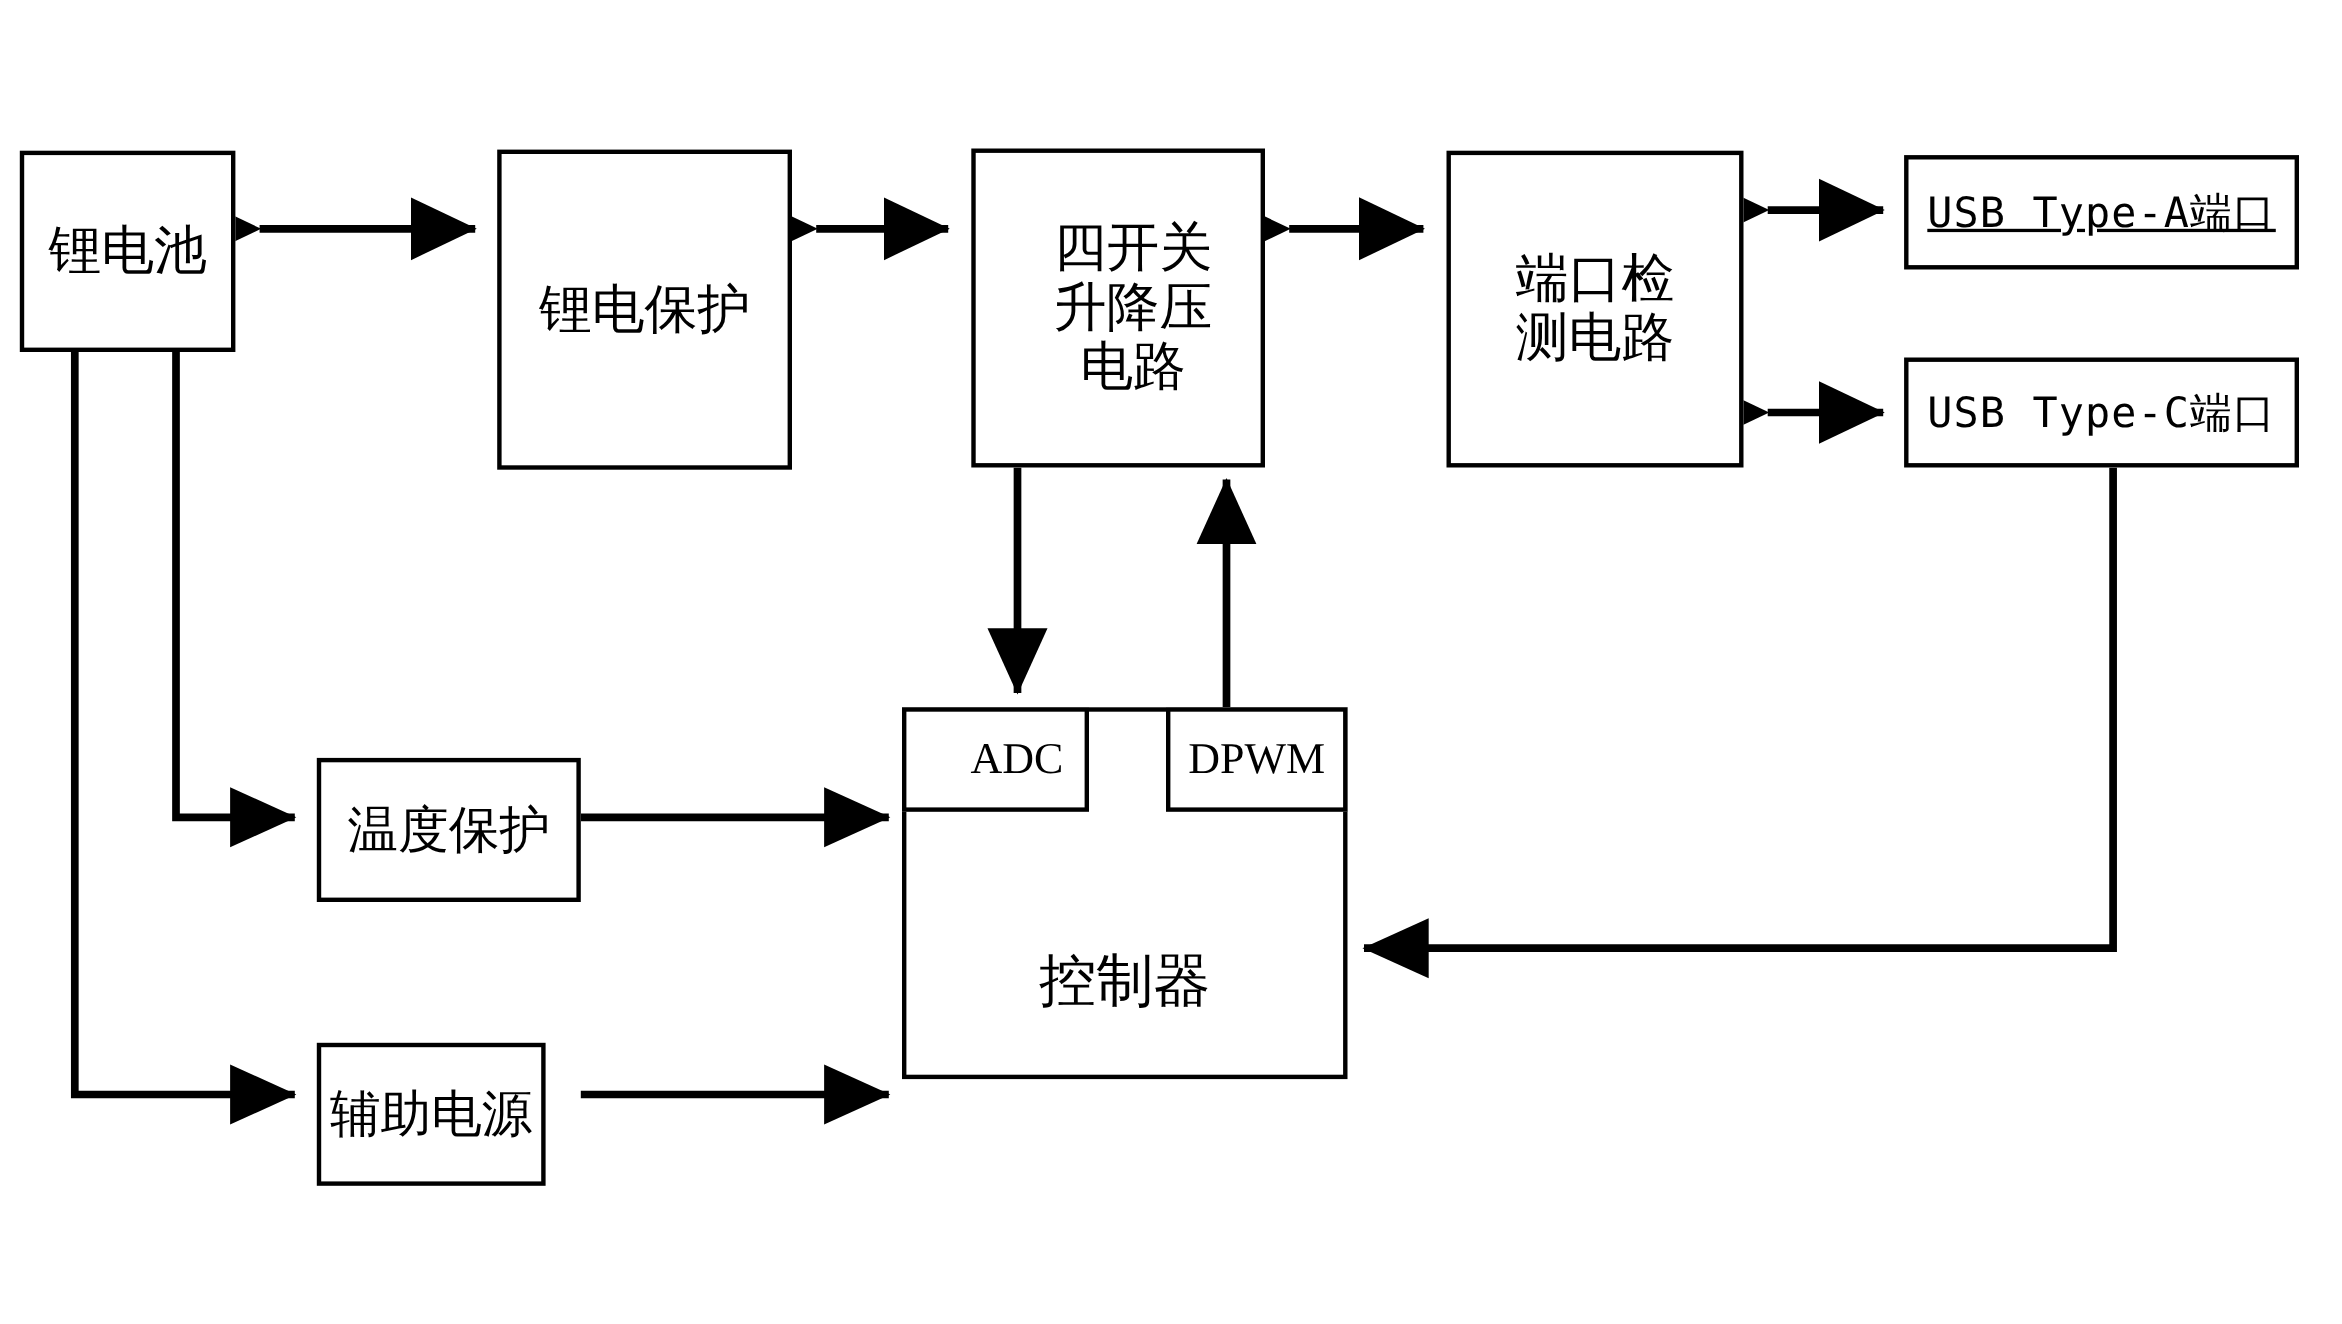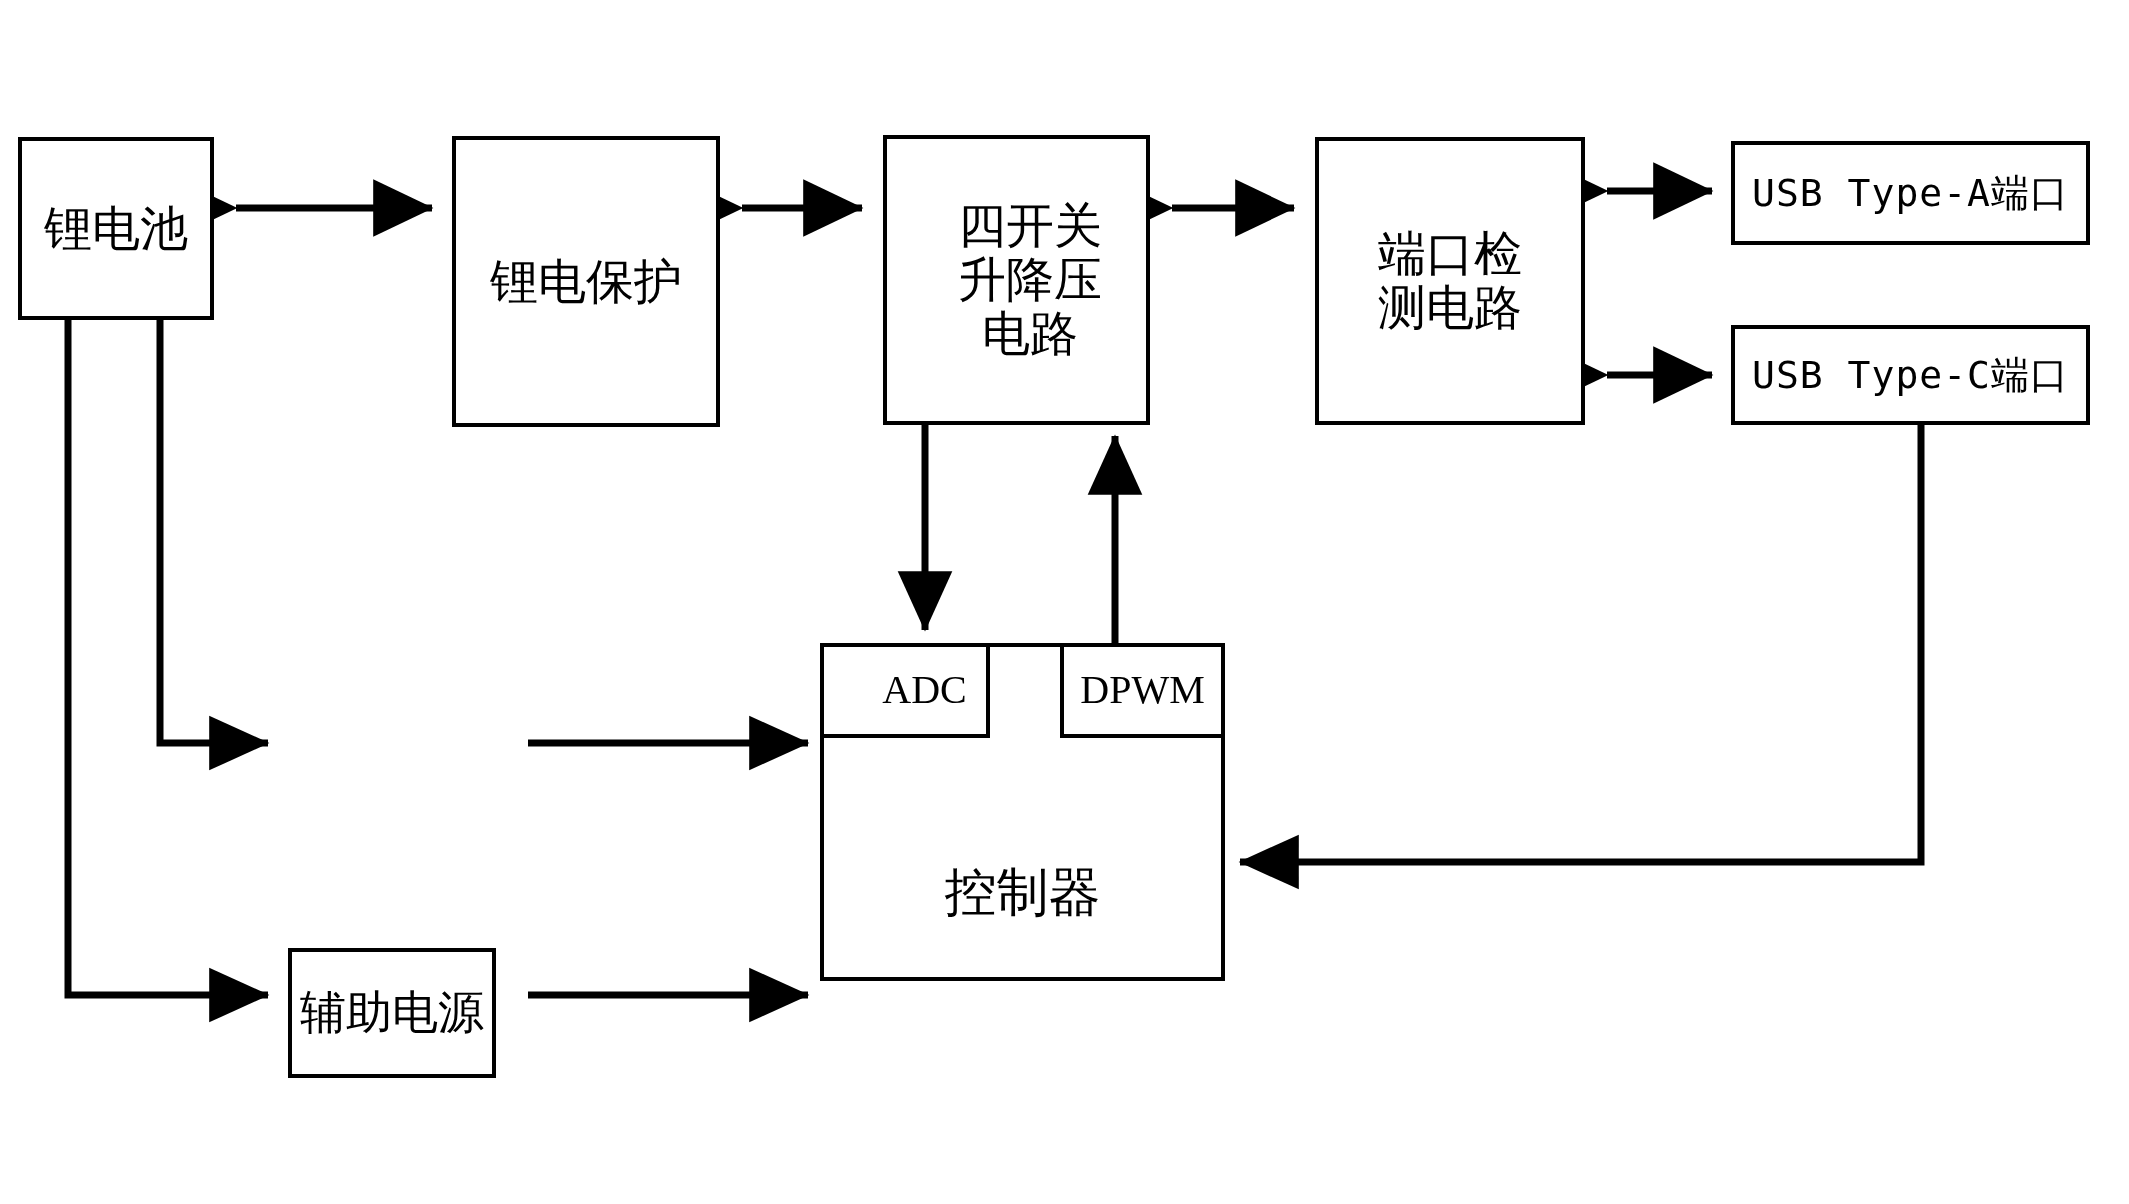--- a/index.html
+++ b/index.html
@@ -12,21 +12,21 @@
   .node .lbl{display:block;line-height:1.12;white-space:pre-line;}
   .cn{font-family:"DejaVu Sans","Liberation Sans",sans-serif;font-weight:400;}
   .lat{font-family:"DejaVu Sans Mono","Liberation Mono",monospace;letter-spacing:1px;}
   .serif{font-family:"Liberation Serif","DejaVu Serif",serif;}
 
   
   #n-battery   {left:18px;  top:137px; width:196px; height:183px; font-size:48px;}
   #n-protect   {left:452px; top:136px; width:268px; height:291px; font-size:48px;}
   #n-buckboost {left:883px; top:135px; width:267px; height:290px; font-size:48px;padding-left:27px;}
   #n-portdet   {left:1315px;top:137px; width:270px; height:288px; font-size:48px;}
-  #n-usba      {left:1731px;top:141px; width:359px; height:104px; font-size:38px;}
+  #n-usba      {left:1731px;top:141px; width:359px; height:104px; font-size:38px;text-decoration:underline;}
   #n-usbc      {left:1731px;top:325px; width:359px; height:100px; font-size:38px;}
 
   
   #n-temp      {left:288px; top:689px; width:240px; height:131px; font-size:46px;}
   #n-aux       {left:288px; top:948px; width:208px; height:130px; font-size:46px;}
 
   
   #n-controller{left:820px; top:643px; width:405px; height:338px; font-size:52px;
                 align-items:flex-start;justify-content:center;}
   #n-controller .lbl{margin-top:216px;}
@@ -95,20 +95,23 @@
   </div>
 
   <div class="node lat" id="n-usba">
     <span class="lbl">USB Type-A端口</span>
   </div>
 
   <div class="node lat" id="n-usbc">
     <span class="lbl">USB Type-C端口</span>
   </div>
 
+  <div class="node cn" id="n-temp">
+    <span class="lbl">温度保护</span>
+  </div>
 
   <div class="node cn" id="n-aux">
     <span class="lbl">辅助电源</span>
   </div>
 
   <div class="node cn" id="n-controller">
     <span class="lbl">控制器</span>
   </div>
 
   <div class="node serif" id="n-adc">

